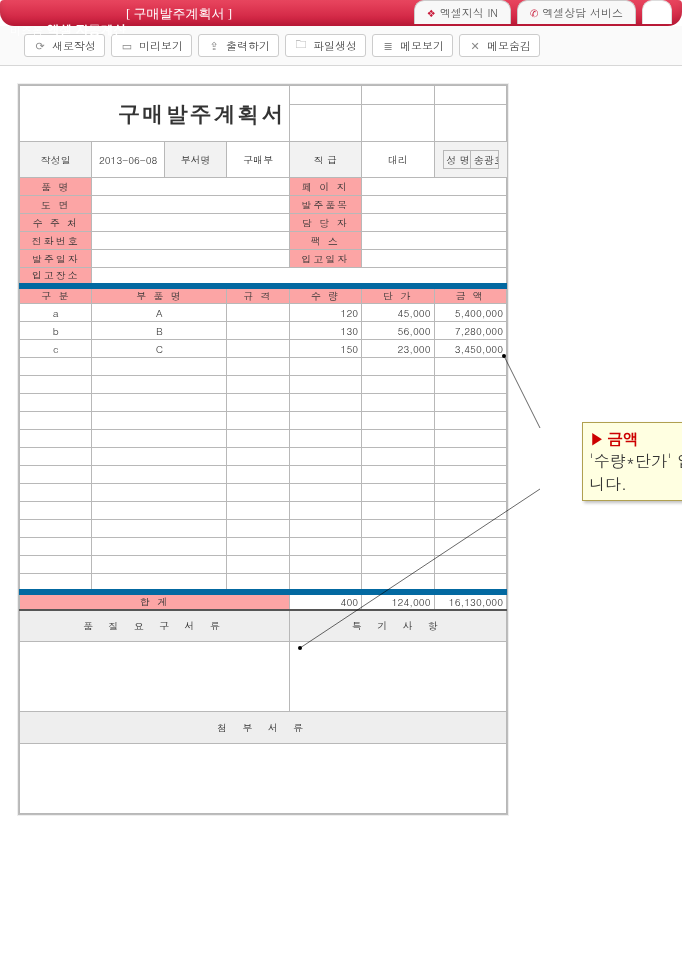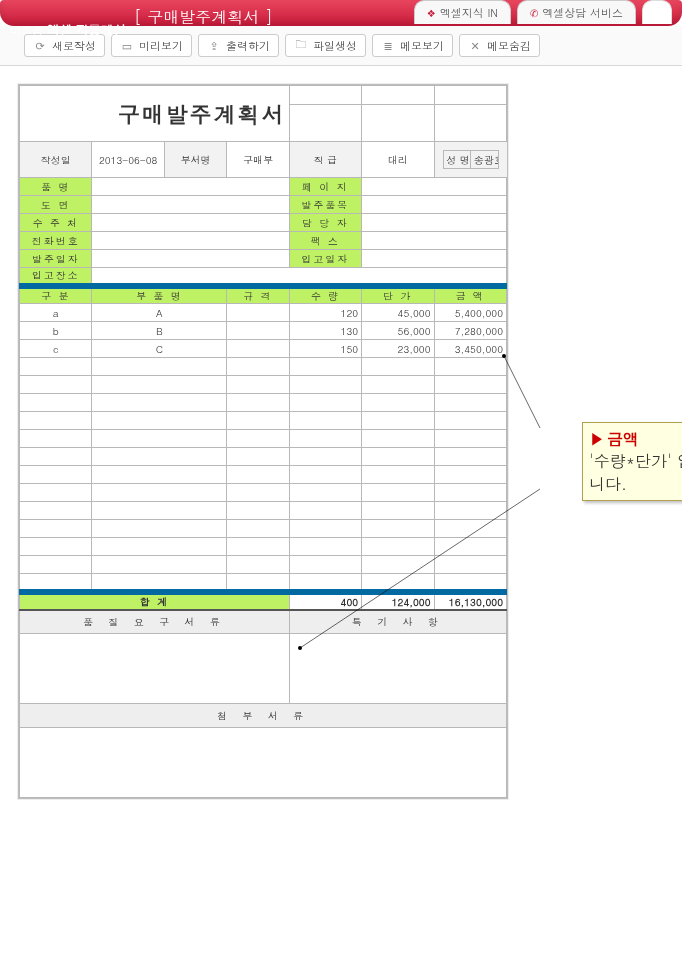--- a/index.html
+++ b/index.html
@@ -1,40 +1,40 @@
 <!DOCTYPE html>
 <html><head>
 <meta charset="utf-8">
 <style>
   * { box-sizing: border-box; margin: 0; padding: 0; }
   body { font-family: "Malgun Gothic", "맑은 고딕", Dotum, sans-serif; font-size: 11px; background: #fff; color: #333; width: 682px; }
   .header { position: relative; height: 26px; background: linear-gradient(#e9465f,#c81a3a); border-radius: 4px 4px 14px 14px; box-shadow: inset 0 -4px 6px rgba(0,0,0,.1); }
   .brand { position: absolute; left: 10px; top: 20px; color: #fff; font-size: 11px; }
   .brand b { font-size: 13px; letter-spacing: -0.5px; }
-  .doc-tag { position: absolute; left: 134px; top: 5px; color: #fff; font-size: 16px; }
+  .doc-tag { position: absolute; left: 126px; top: 5px; color: #fff; font-size: 13px; font-family: Liberation Serif, serif; }
   .tabs { position: absolute; right: 10px; top: 0; display: flex; gap: 6px; }
   .tab { background: #f8f8f8; border: 1px solid #ccc; border-bottom: none; border-radius: 10px 10px 0 0; padding: 4px 12px; font-size: 11px; color: #555; display: flex; align-items: center; gap: 4px; cursor: pointer; }
   .tab .ic { font-size: 10px; color: #c81a3a; }
   .tab.blank { background: #fff; border-color:#ddd; width: 30px; }
   .toolbar { display: flex; gap: 6px; padding: 8px 24px; border-bottom: 1px solid #d7d7d7; background: #fafafa; }
   .tbtn { display: flex; align-items: center; gap: 5px; padding: 3px 8px; border: 1px solid #ccc; background: #fff; border-radius: 3px; font-size: 11px; color: #444; cursor: pointer; }
   .tbtn .ic { width: 14px; height: 14px; display: inline-flex; align-items: center; justify-content: center; font-size: 11px; color: #888; }
   .page-wrap { position: relative; padding: 18px; }
   .sheet { width: 490px; border: 1px solid #bdbdbd; background: #fff; box-shadow: 0 0 0 1px #eee; margin-left: 0; }
   table { border-collapse: collapse; width: 100%; table-layout: fixed; }
   td { border: 1px solid #b8b8b8; height: 18px; font-size: 10px; padding: 0 3px; vertical-align: middle; white-space: nowrap; overflow: hidden; }
   .title-cell { font-size: 22px; font-weight: bold; text-align: right; letter-spacing: 2px; height: 56px; }
-  .lab { background: #bef264; text-align: center; letter-spacing: 2px; }
+  .lab { background: #fca5a5; text-align: center; letter-spacing: 2px; }
   .lab2 { background: #f2f2f2; text-align: center; }
   .tc { text-align: center; }
   .tr { text-align: right; }
   .thick-top { border-top: 6px solid #0369a1; }
   .thick-bot { border-bottom: 2px solid #555; }
-  .sum { font-weight: bold; }
-  .section { background: #eee; text-align: center; letter-spacing: 6px; height: 24px; }
+  .sum { font-weight: normal; }
+  .section { background: #eee; text-align: center; letter-spacing: 6px; height: 32px; }
   .big { height: 70px; }
   .note { position: absolute; width: 125px; background: #ffffe1; border: 1px solid #b0a050; box-shadow: 2px 2px 3px rgba(0,0,0,.25); font-size: 16px; padding: 5px 6px; line-height: 1.4; margin-left: 42px; }
   .note .nt-title { color: #c00; font-weight: bold; }
   .note .tri { color: #c00; margin-right: 2px; }
   .note1 { top: 356px; left: 540px; }
   .note2 { top: 415px; left: 540px; }
   svg.conn { position: absolute; top: 0; left: 0; pointer-events: none; }
 </style>
 </head>
 <body>

